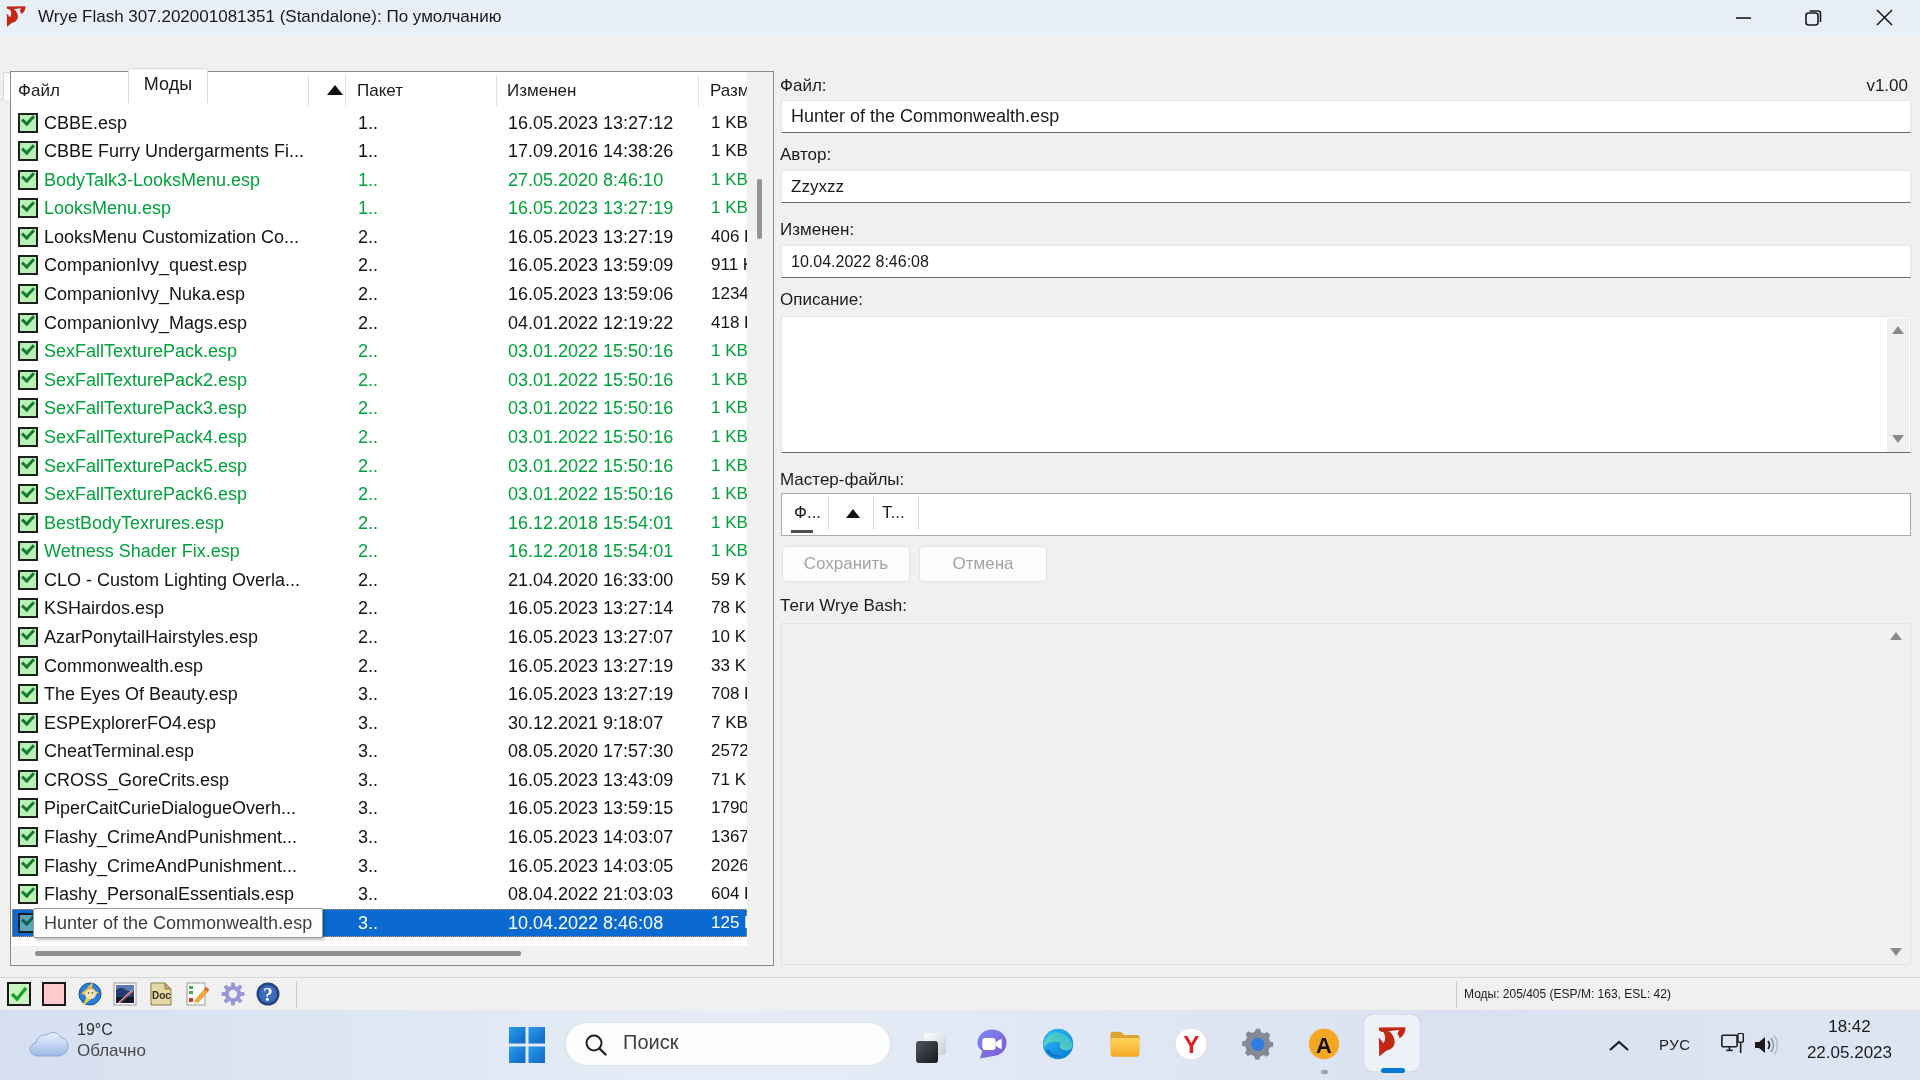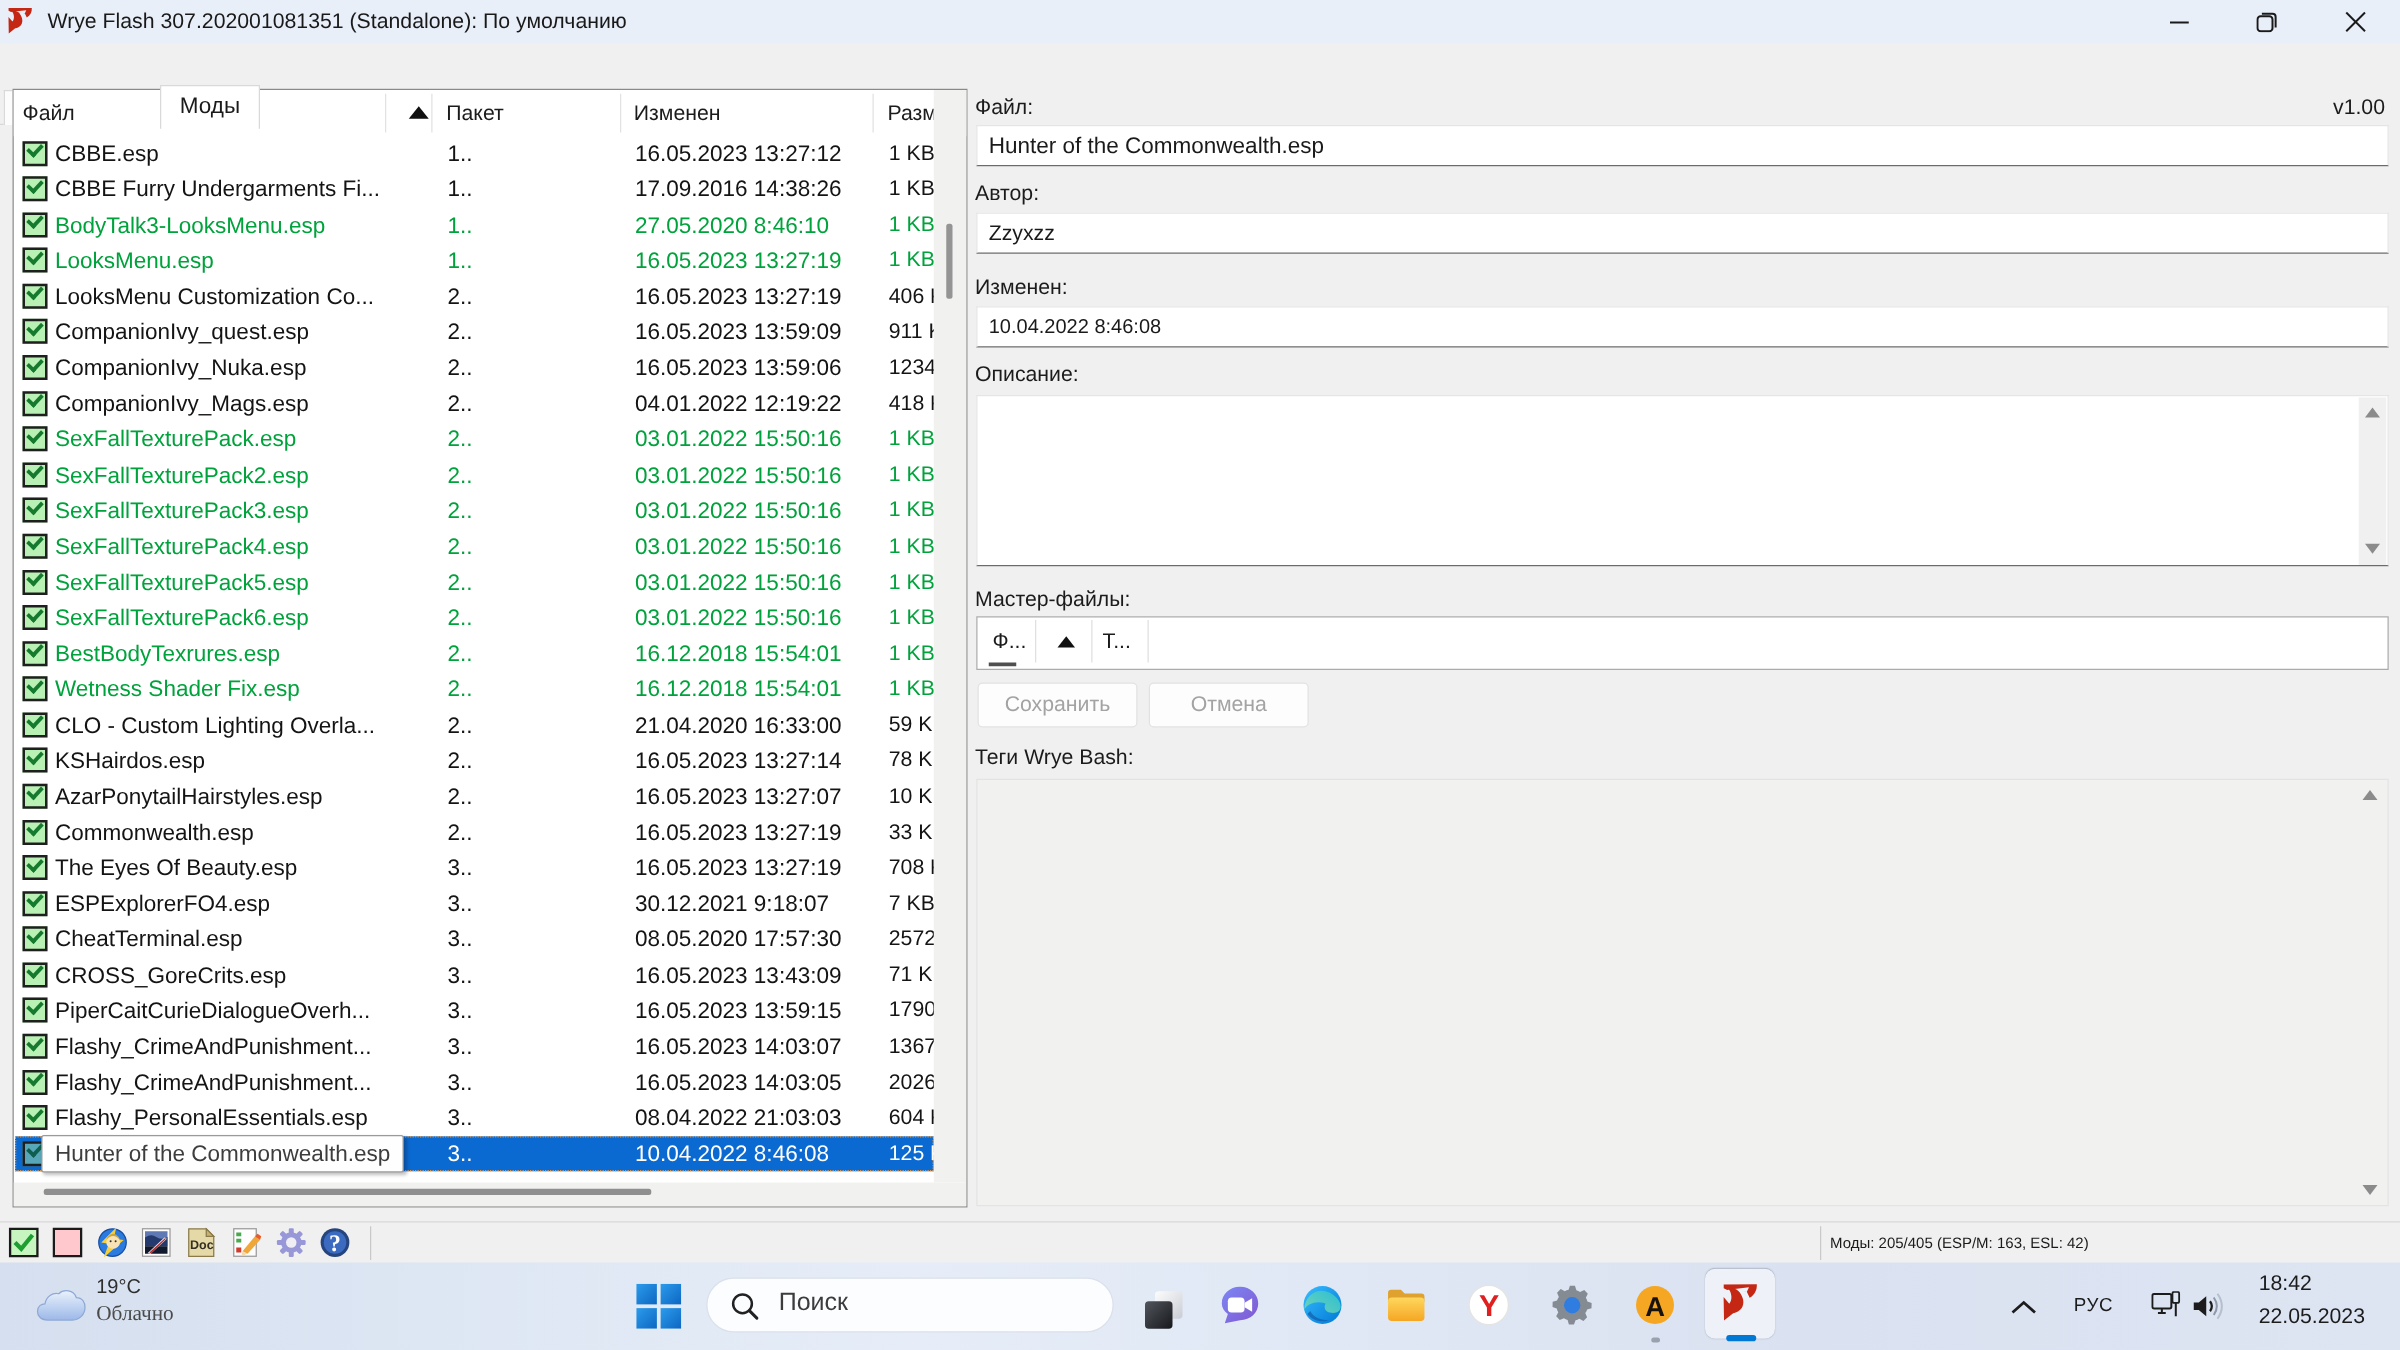--- a/index.html
+++ b/index.html
@@ -89,33 +89,33 @@
 #ssep1 { position:absolute; left:296px; top:3px; height:27px; width:1px; background:#c9c9c9; }
 #ssep2 { position:absolute; left:1456px; top:3px; height:27px; width:1px; background:#c9c9c9; }
 #stext { position:absolute; left:1464px; top:0; height:33px; line-height:33px;
   font-size:12px; color:#1b1b1b; }
 
 
 #taskbar { position:absolute; left:0; top:1010px; width:1920px; height:70px;
   background:linear-gradient(90deg,#d5dfef 0%,#dde6f3 18%,#e6edf8 38%,#e0e8f5 55%,#dae2f1 75%,#dde5f3 100%); }
 #weather { position:absolute; left:77px; top:1020px; }
 #wtemp { font-size:16px; color:#2e2e2e; line-height:19px; }
-#wdesc { font-size:17px; color:#4a4a4a; line-height:24px;font-family:Liberation Serif, serif; }
+#wdesc { font-size:17px; color:#4a4a4a; line-height:24px; }
 #search { position:absolute; left:565px; top:1022px; width:326px; height:44px;
   background:#fbfdff; border:1px solid #dbe0ea; border-radius:22px; }
 #search span { position:absolute; left:57px; top:8px; font-size:20px; color:#3c3c3c; }
 .tbico { position:absolute; top:1027px; width:34px; height:34px; }
 #wryebox { position:absolute; left:1364px; top:1015px; width:56px; height:56px;
   background:#eef1f8; border-radius:8px; box-shadow:0 0 1px rgba(120,130,150,.6); }
 #wryedash { position:absolute; left:1381px; top:1068px; width:24px; height:5px;
   background:#0078d4; border-radius:2.5px; }
 #amigodot { position:absolute; left:1321px; top:1070px; width:7px; height:4px;
   background:#9aa0ad; border-radius:2px; }
 #rus { position:absolute; left:1659px; top:1036px; font-size:15px; color:#1c1c1c; letter-spacing:0.5px; }
-#clock { position:absolute; right:28px; top:1014px; text-align:left;
+#clock { position:absolute; right:28px; top:1014px; text-align:center;
   font-size:17px; color:#1c1c1c; line-height:26px; }
 </style></head>
 <body>
 
 <div id="titlebar">
   <svg class="abs" style="left:4px;top:4px" width="24" height="26" viewBox="0 0 40 44">
     <path d="M4.5 4.2 L36 4 C36.3 9.5 34 14 29.2 17 L26.6 11.4 C21 9 13 8.6 7.8 9.4 L4.5 7.8 Z" fill="#c42815"></path>
     <path d="M13 8.8 L28.5 7.0 L26.5 11.4 L16 9.9 Z" fill="#e9eff9"></path>
     <path d="M11 7.8 C16 8.2 18.2 9.4 19.8 12 C22.8 16.5 24.3 21 22.4 25.3 C20.6 29.3 16.5 31.2 13.5 31.6 L4.8 38.6 L4.4 16.2 L9.8 22.5 C13 19 12.3 12.2 8.8 8.2 Z" fill="#c42815"></path>
   </svg>

